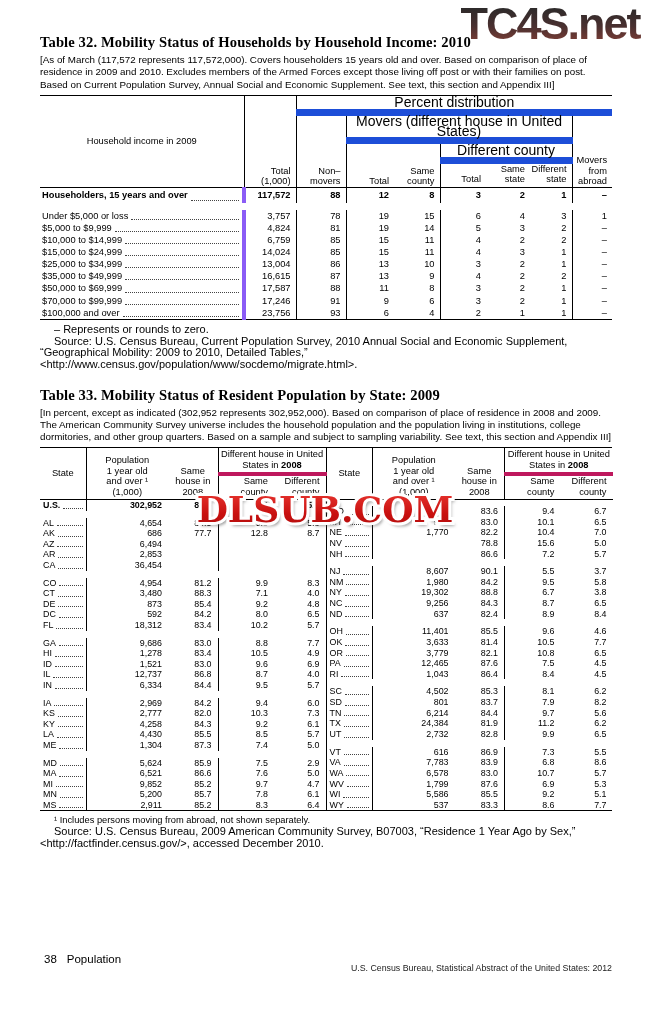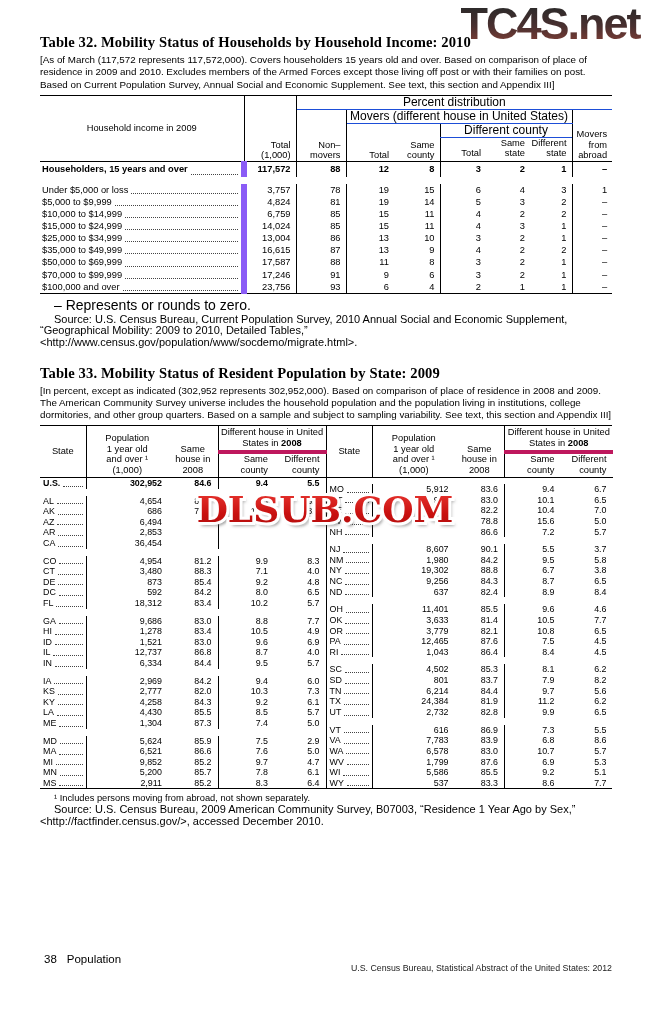--- a/index.html
+++ b/index.html
@@ -18,32 +18,32 @@
   .stubwrap { display:flex; align-items:flex-end; }
   .lbl { white-space:nowrap; }
   .leader { flex:1; border-bottom:1.2px dotted #444; margin:0 3px 2px 3px; min-width:4px; }
   tr.bold td, tr.bold .lbl { font-weight:bold; }
   .pre { white-space:pre-line; }
 
   
   table.t32 { width:572px; border-top:1px solid #000; border-bottom:1.5px solid #000; }
   .t32 thead th { font-size:9.3px; line-height:10.5px; vertical-align:bottom; }
   .t32 thead tr.leaf th { padding-bottom:2px; }
-  .t32 th.grp { text-align:center; border-bottom:1px solid #1d4ed8; vertical-align:middle;
-                height:13px; font-size:12px; }
+  .t32 th.grp { text-align:center; border-bottom:7px solid #1d4ed8; vertical-align:middle;
+                height:13px; font-size:14px; }
   .t32 th.stub32 { border-right:1px solid #000; text-align:center; vertical-align:middle; }
   .t32 th.rleaf { text-align:right; padding-right:5px; }
   .t32 th.thtotal { border-right:1px solid #000; }
   .t32 th.thnonm  { border-right:1px solid #000; }
   .t32 th.thdcgrp { border-left:1px solid #000; }
   .t32 th.thdctot { border-left:1px solid #000; }
   .t32 th.thabroad{ border-left:1px solid #000; }
   .t32 thead { border-bottom:1.5px solid #000; }
   .t32 td { font-size:9.3px; line-height:12.1px; height:12.1px; }
-  .t32 td.stub { border-right:6px solid #8b5cf6; padding-left:2px; }
+  .t32 td.stub { border-right:4px solid #8b5cf6; padding-left:2px; }
   .t32 td.v1, .t32 td.v2, .t32 td.v4, .t32 td.v7 { border-left:1px solid #000; }
   .t32 tr.totalrow td { height:15px; line-height:15px; }
   .t32 tr.gap td, .t33 tr.gap td { height:7px; border:none; }
   .t33 tr.topgap td { height:6px; }
 
   
   .t33wrap { display:flex; border-top:1px solid #000; border-bottom:1.5px solid #000; width:572px; }
   table.t33 { width:286px; }
   table.t33.lefthalf { border-right:1px solid #000; }
   .t33 thead { border-bottom:1.5px solid #000; }
@@ -53,21 +53,21 @@
   .t33 th.dhgrp { border-left:1px solid #000; border-bottom:4px solid #be185d;
                   text-align:center; vertical-align:middle; padding:1px 2px 2px 2px; }
   .t33 th.thsamecounty { border-left:1px solid #000; }
   .t33 th.rleaf { text-align:right; padding-right:6px; }
   .t33 td { font-size:8.9px; line-height:10.6px; height:10.6px; }
   .t33 td.stub { border-right:1px solid #000; padding-left:3px; }
   .t33 td.v2 { border-left:1px solid #000; }
   .t33 td.num { padding-right:6px; }
   .t33 tr.bold td { font-weight:bold; }
 
-  p.dash-note { font-size:14px; margin:3px 0 0 0; text-indent:14px; }
+  p.dash-note { font-size:11px; margin:3px 0 0 0; text-indent:14px; }
   p.source { font-size:11px; line-height:11.6px; margin:1px 0 0 0; text-indent:14px; }
   p.footnote1 { font-size:9.3px; margin:4px 0 0 0; text-indent:14px; }
   .sect-gap { height:16px; }
 
   
   .footer-left { position:absolute; left:44px; top:953px; font-size:11.5px; }
   .footer-left .pgnum { margin-right:10px; }
   .credit { position:absolute; left:40px; top:963px; width:572px; text-align:right; font-size:8.8px; color:#1a1a1a; }
 
   

